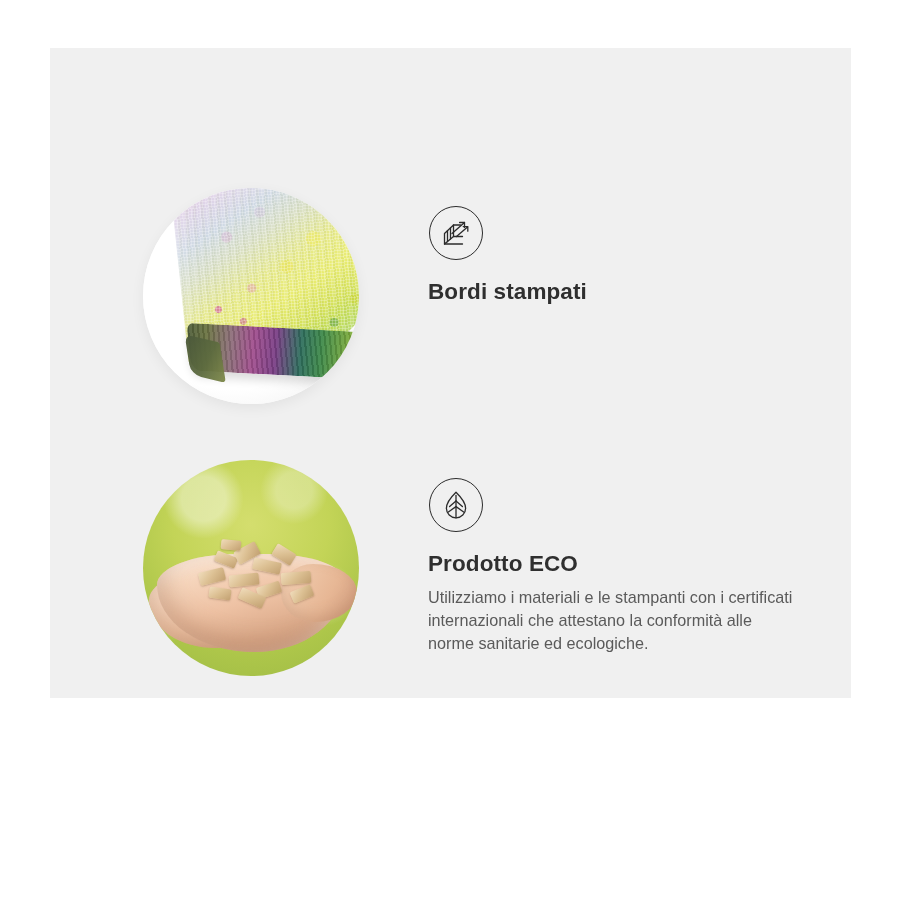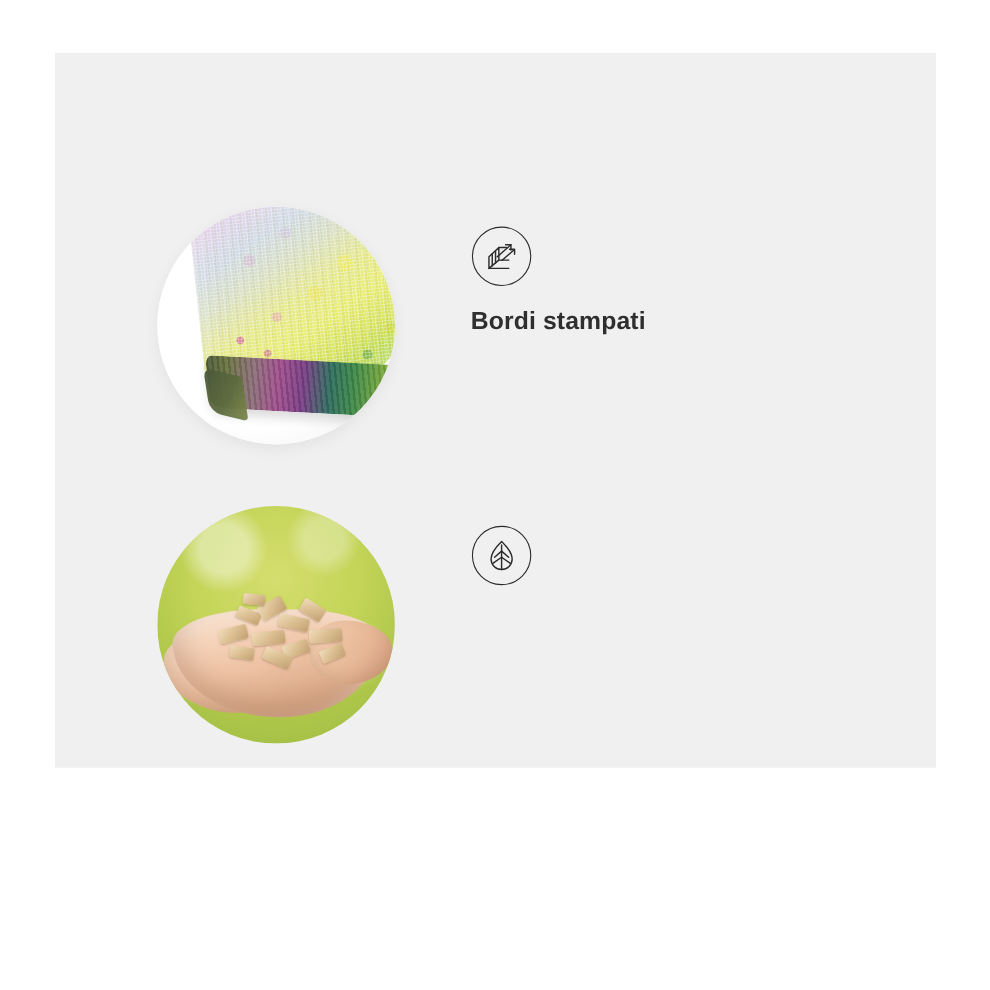--- a/index.html
+++ b/index.html
@@ -343,17 +343,19 @@
 
             <path d="M16 6.4 L16 28.8"></path>
 
             <path d="M16 12.0 L9.6 17.6"></path>
             <path d="M16 17.6 L8.0 23.2"></path>
 
             <path d="M16 12.0 L22.4 17.6"></path>
             <path d="M16 17.6 L24.0 23.2"></path>
           </svg>
         </div>
+        <h2 class="feature-title">Prodotto ECO</h2>
+        <p class="feature-body">Utilizziamo i materiali e le stampanti con i certificati internazionali che attestano la conformità alle norme sanitarie ed ecologiche.</p>
       </div>
     </div>
 
   </div>
 </div>
 
 </body></html>

